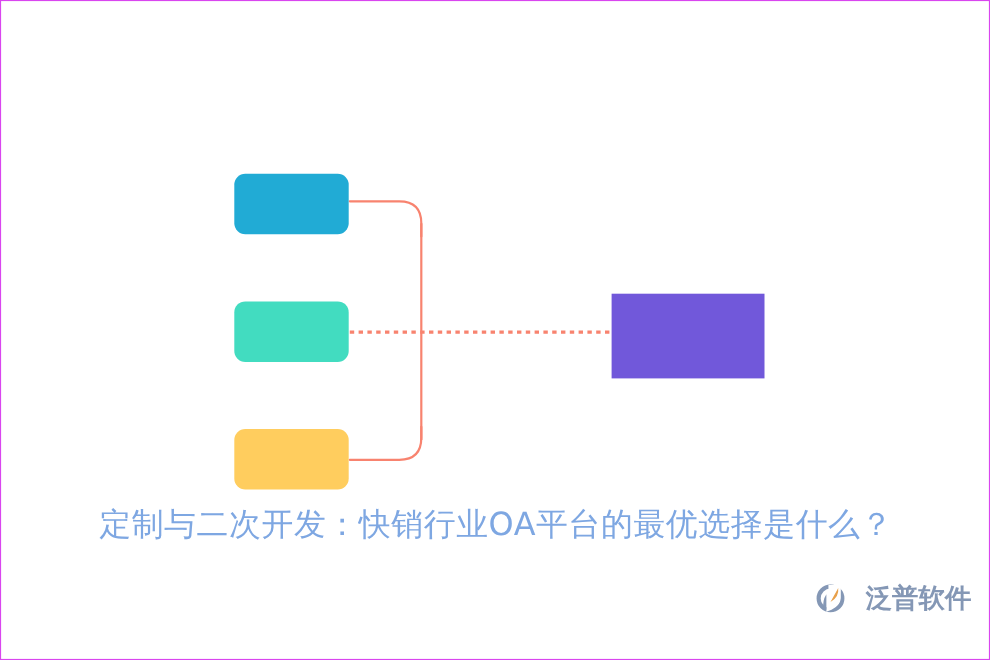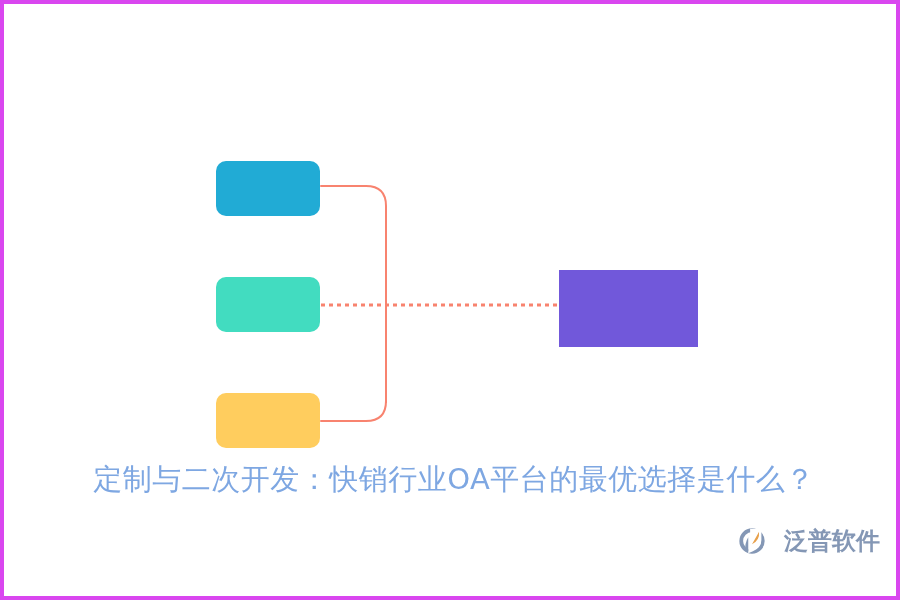--- a/index.html
+++ b/index.html
@@ -10,21 +10,21 @@
   body {
     font-family: "Liberation Sans", "DejaVu Sans", sans-serif;
   }
 
   #canvas {
     position: relative;
     width: 900px;
     height: 600px;
     background: #ffffff;
     box-sizing: border-box;
-    border: 4px solid #d946ef;
+    border: 1px solid #d946ef;
     overflow: hidden;
   }
 
   
   #diagram-svg {
     position: absolute;
     left: 0;
     top: 0;
     width: 900px;
     height: 600px;

